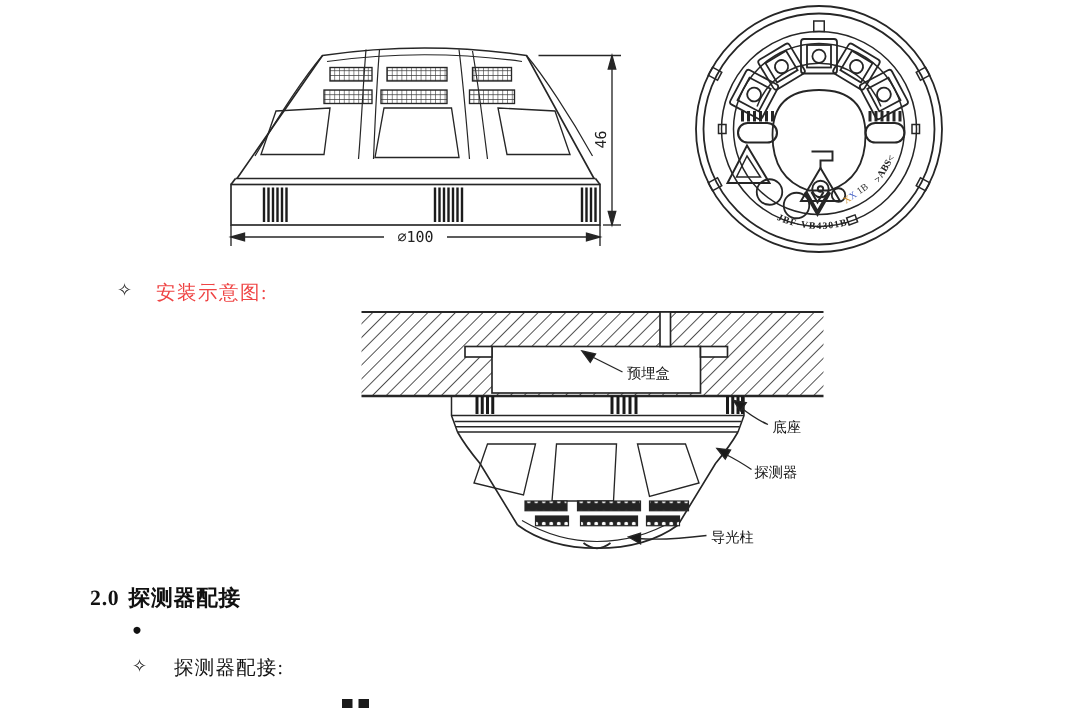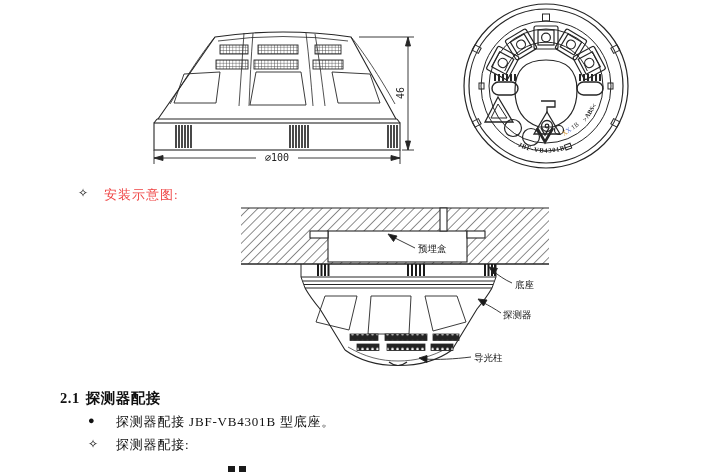--- a/index.html
+++ b/index.html
@@ -272,26 +272,25 @@
     <polygon points="243,96 252,97 248.5,103"></polygon>
     <text class="cjk" x="268" y="115" font-size="9.5" stroke="none">探测器</text>
 
     <path d="M236,154 C220,156 202,157 190,156" fill="none"></path>
     <polygon points="184,155 192,152.5 192,159.5"></polygon>
     <text class="cjk" x="239" y="158" font-size="9.5" stroke="none">导光柱</text>
   </g>
 </svg>
 
 <div class="abs heading" style="left:60px;top:389px;">
-  <span class="num">2.1</span><span>探测器配接</span>
+  <span class="num">2.0</span><span>探测器配接</span>
 </div>
 
 <div class="abs item-row" style="left:88px;top:413px;">
   <span class="item-bullet">●</span>
-  <span class="item-text">探测器配接 JBF-VB4301B 型底座。</span>
 </div>
 
 <div class="abs item-row" style="left:88px;top:436px;">
   <span class="item-bullet small">✧</span>
   <span class="item-text">探测器配接:</span>
 </div>
 
 <svg class="abs" style="left:226px;top:465px;" width="30" height="7" viewBox="0 0 30 7">
   <rect x="2" y="1" width="7" height="6" fill="#1a1a1a"></rect>
   <rect x="13" y="1" width="7" height="6" fill="#1a1a1a"></rect>

